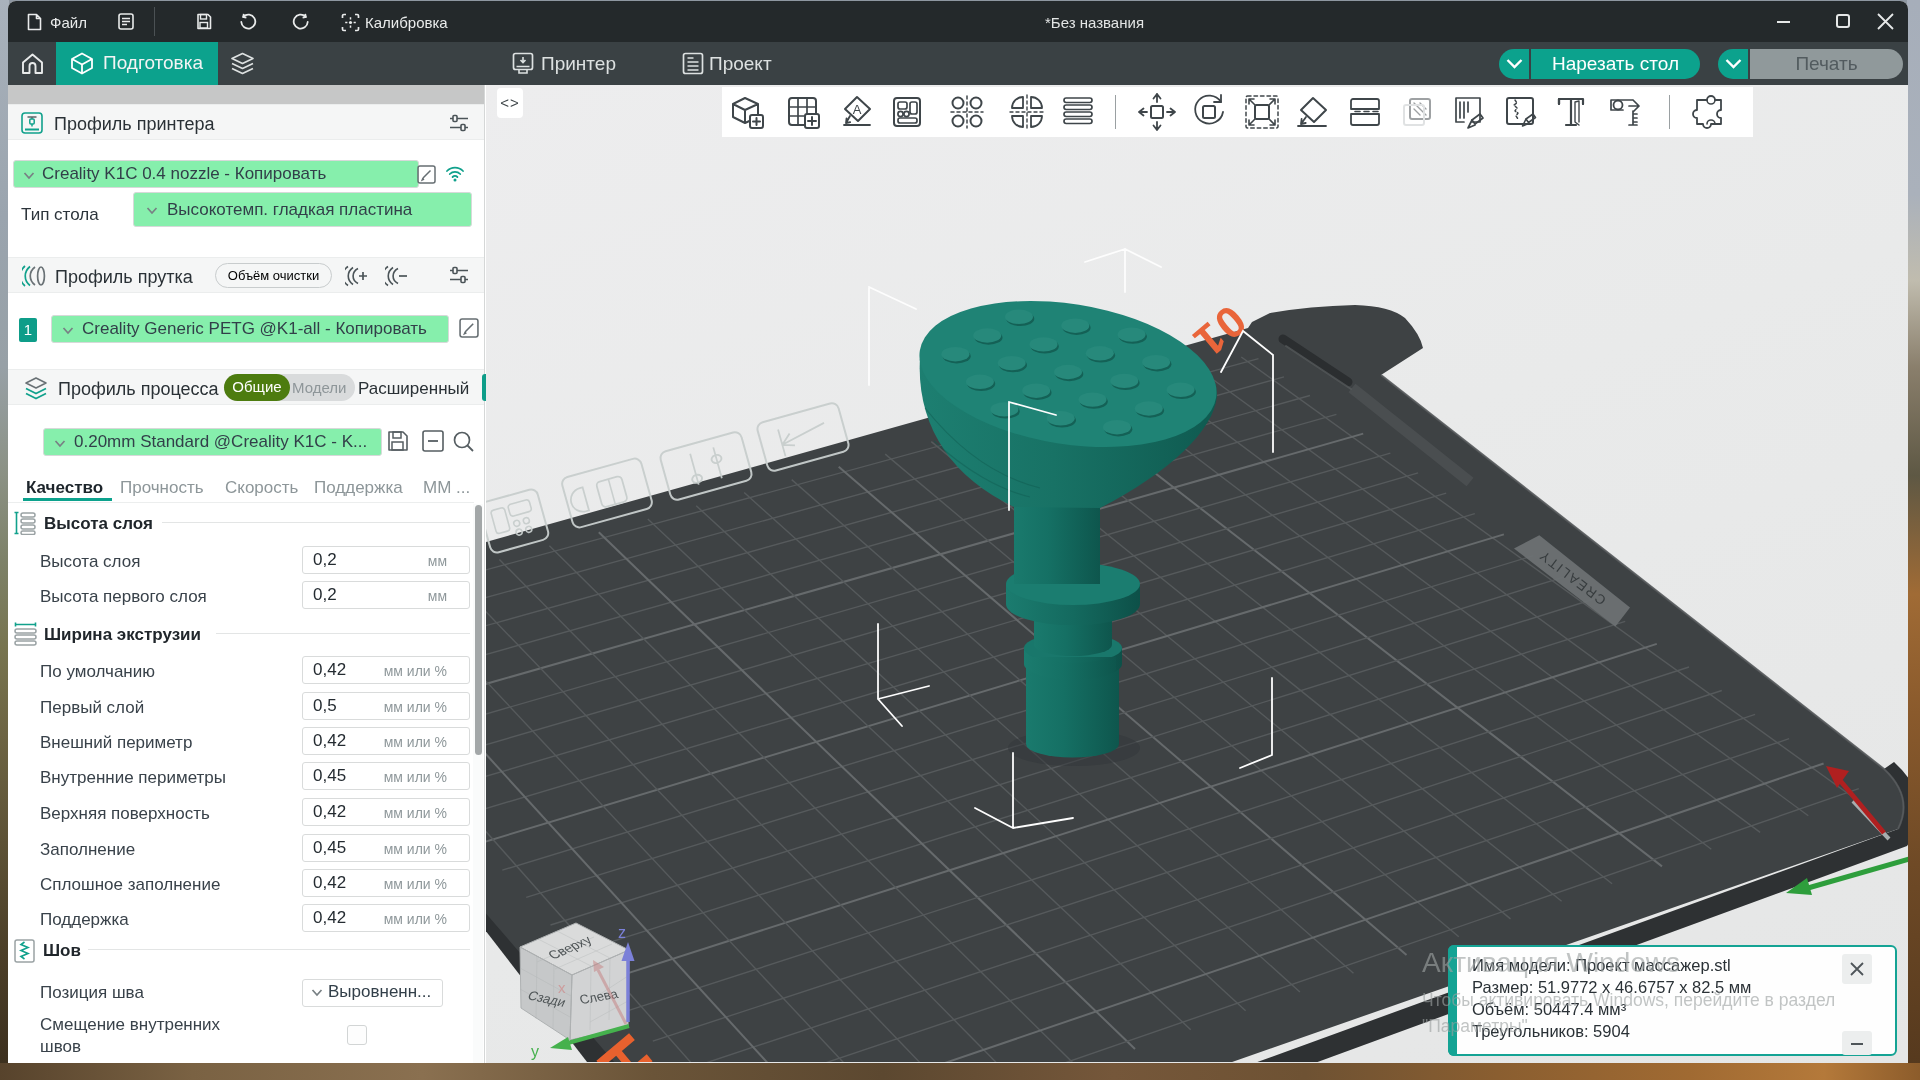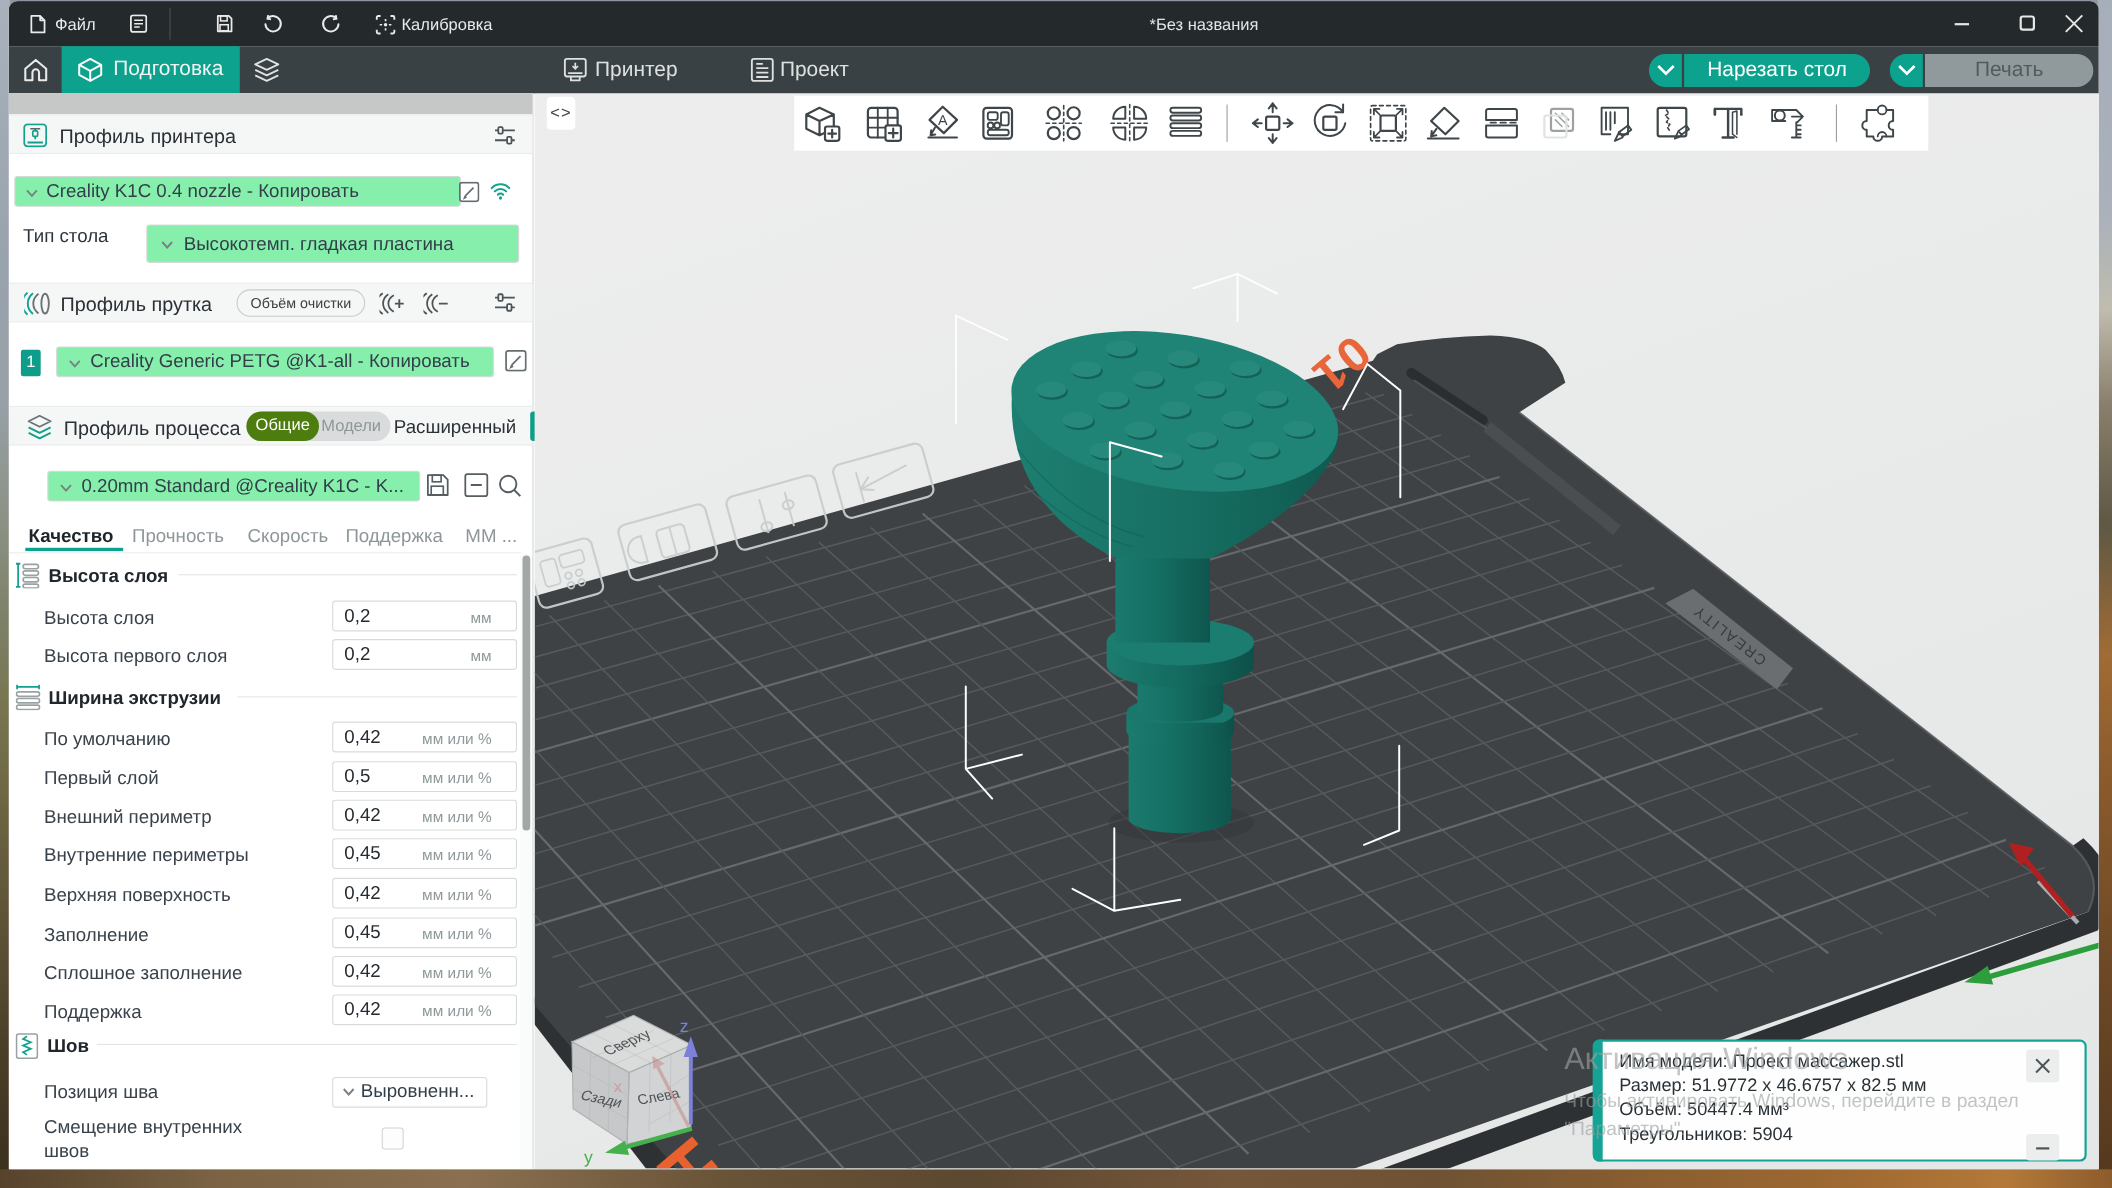--- a/index.html
+++ b/index.html
@@ -26,21 +26,21 @@
 .sbtn{position:absolute;top:7px;height:30px;border-radius:15px;}
 
 #panel{position:absolute;left:0;top:84px;width:477px;height:978px;background:#fff;border-right:1px solid #d5d7d7;}
 #pgrip{position:absolute;left:0;top:0;width:476px;height:19px;background:#c6c7c7;}
 .phead{position:absolute;left:0;width:476px;height:36px;background:#f5f6f6;border-top:1px solid #ebeded;border-bottom:1px solid #ebeded;}
 .ptitle{position:absolute;top:9px;font-size:18px;color:#2a3136;}
 .drop{position:absolute;border:1px solid #d7d9d9;border-radius:3px;background:#86efac;}
 .dtext{position:absolute;top:3px;font-size:17px;color:#323f49;white-space:nowrap;}
 .chev{position:absolute;width:12px;height:12px;}
 .plabel{position:absolute;font-size:17px;color:#2c343b;}
-.pill{position:absolute;border:1px solid #c8cccd;border-radius:13px;font-size:13px;color:#404040;text-align:center;}
+.pill{position:absolute;border:1px solid #c8cccd;border-radius:13px;font-size:13px;color:#000000;text-align:center;}
 
 .qtab{position:absolute;top:393px;font-size:17px;color:#8d9699;}
 
 .sechead{position:absolute;left:44px;font-size:17px;font-weight:bold;color:#20262b;}
 .secline{position:absolute;height:1px;background:#e3e5e5;}
 .rowlabel{position:absolute;left:32px;font-size:17px;color:#39424a;}
 .valbox{position:absolute;left:294px;width:168px;height:28px;border:1px solid #d9dbdb;border-radius:3px;background:#fff;}
 .val{position:absolute;left:10px;top:3px;font-size:17px;color:#242b31;}
 .unit{position:absolute;right:22px;top:6px;font-size:14px;color:#8f989b;}
 #pscroll{position:absolute;left:465px;top:419px;width:10px;height:559px;background:#fafbfb;}
@@ -168,21 +168,21 @@
     </div>
     <svg style="position:absolute;left:409px;top:80px" width="19" height="19" viewBox="0 0 19 19">
         <rect x="1" y="1" width="17" height="17" rx="2" fill="none" stroke="#666e72" stroke-width="1.5"></rect>
         <path d="M6 13 L13.5 5.5 M6 13 l-0.8 2 1.9-0.9" fill="none" stroke="#666e72" stroke-width="1.5"></path>
       </svg>
     <svg style="position:absolute;left:437px;top:79px" width="20" height="19" viewBox="0 0 20 19">
         <path d="M2 7 a11 11 0 0 1 16 0 M4.8 10 a7.2 7.2 0 0 1 10.4 0 M7.6 13 a3.4 3.4 0 0 1 4.8 0" fill="none" stroke="#11a18c" stroke-width="1.8" stroke-linecap="round"></path>
         <circle cx="10" cy="16" r="1.5" fill="#11a18c"></circle>
       </svg>
     <span class="plabel" style="left:13px;top:120px">Тип стола</span>
-    <div class="drop" style="left:125px;top:119px;width:339px;height:35px">
+    <div class="drop" style="left:125px;top:107px;width:339px;height:35px">
       <svg class="chev" style="left:12px;top:12px" viewBox="0 0 12 12">
           <path d="M1.5 3 L6 8 L10.5 3" fill="none" stroke="#788084" stroke-width="1.7"></path>
         </svg>
       <span class="dtext" style="left:33px;top:7px">Высокотемп. гладкая пластина</span>
     </div>
 
     <div class="phead" style="top:172px">
       <svg style="position:absolute;left:14px;top:6px" width="26" height="24" viewBox="0 0 26 24">
           <path d="M3 2 a16 14 0 0 0 0 20" fill="none" stroke="#11a18c" stroke-width="1.7"></path>
           <path d="M8 2.5 a15 13 0 0 0 0 19" fill="none" stroke="#11a18c" stroke-width="1.7"></path>

